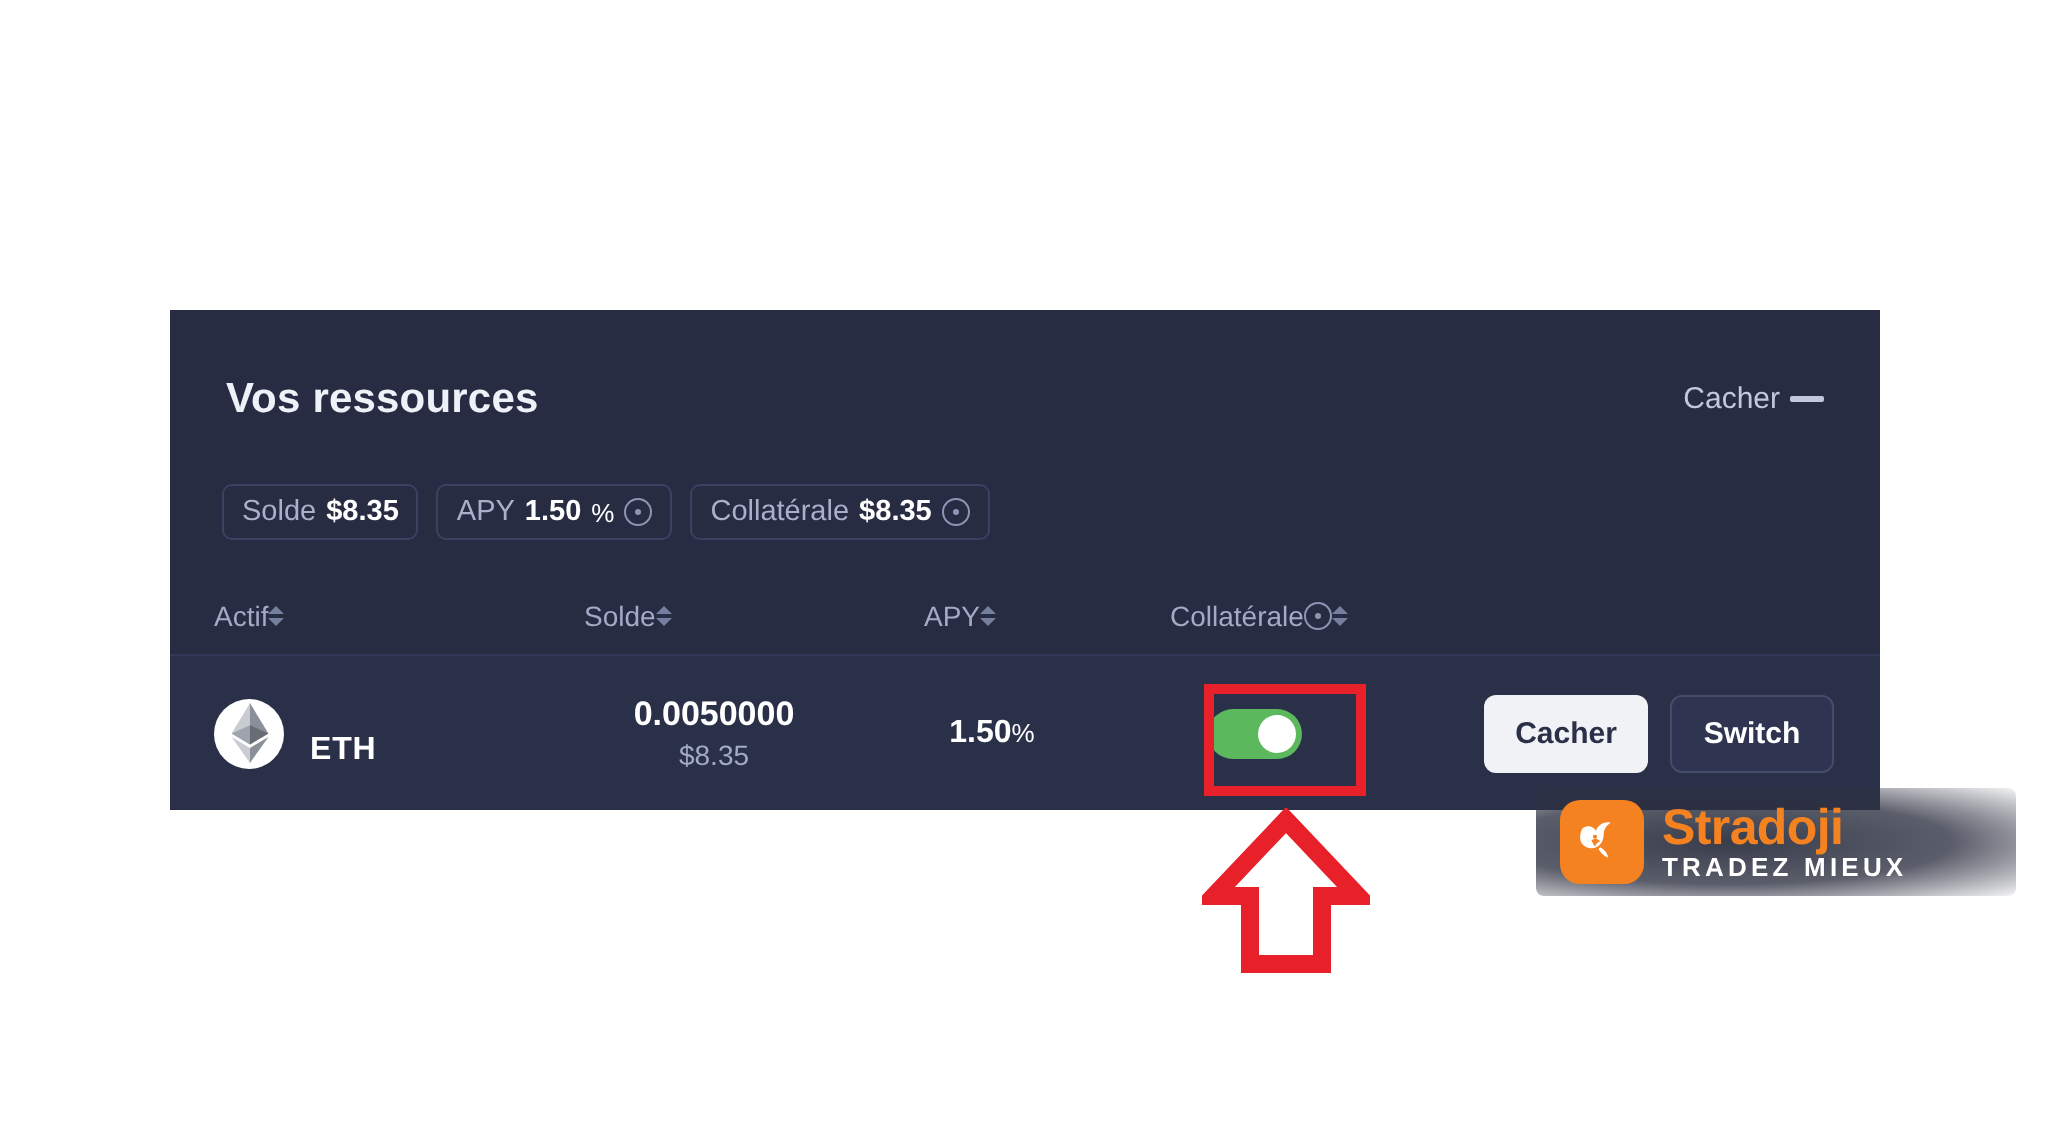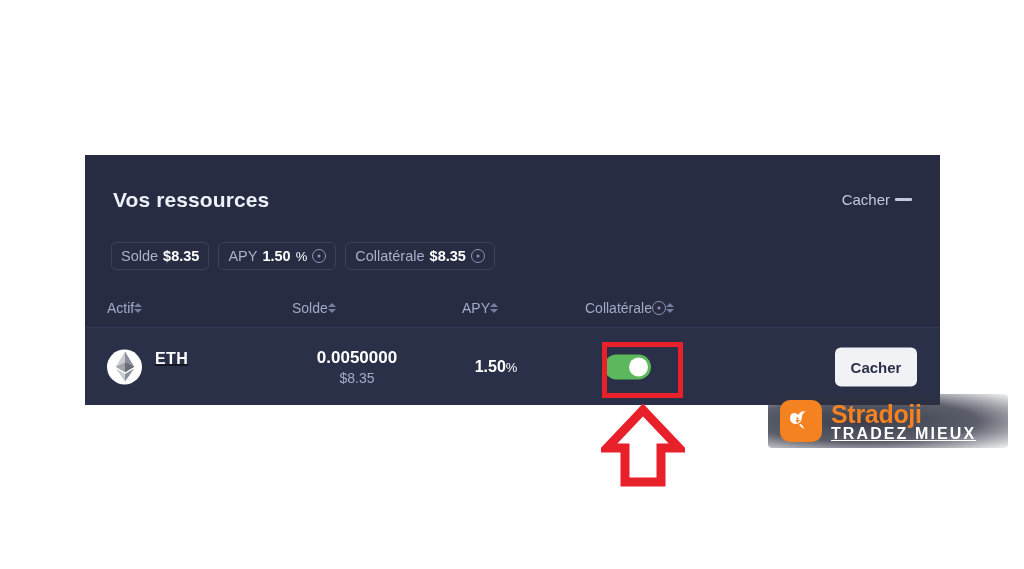--- a/index.html
+++ b/index.html
@@ -170,23 +170,22 @@
     position: relative;
     height: 77px;
     background: #2b3049;
   }
   .cell-asset {
     position: absolute;
     left: 22px;
     top: 50%;
     transform: translateY(-50%);
     display: flex;
-    align-items: flex-start;
+    align-items: flex-end;
     gap: 13px;
-    text-decoration: underline;
   }
   .coin-icon {
     width: 35px;
     height: 35px;
     border-radius: 50%;
     background: #ffffff;
     display: flex;
     align-items: center;
     justify-content: center;
     flex: 0 0 auto;
@@ -334,26 +333,25 @@
   }
   #brand-text { line-height: 1; }
   #brand-name {
     font-size: 25px;
     font-weight: bold;
     color: #f58220;
     letter-spacing: -0.3px;
     line-height: 26px;
   }
   #brand-tagline {
-    font-size: 16px;
+    font-size: 13px;
     font-weight: bold;
     color: #ffffff;
     letter-spacing: 2.1px;
     line-height: 14px;
-    text-decoration: underline;
   }
 </style>
 </head>
 <body>
 
 <div id="panel">
 
   <div class="panel-head">
     <div id="panel-title">Vos ressources</div>
 
@@ -454,20 +452,21 @@
       </div>
 
       <div class="cell-collateral">
         <div class="toggle">
           <span class="knob"></span>
         </div>
       </div>
 
       <div class="cell-actions">
         <div class="btn btn-withdraw">Cacher</div>
+        <div class="btn btn-switch">Switch</div>
       </div>
 
     </div>
 
   </div>
 </div>
 
 <div id="highlight-box"></div>
 
 <svg id="pointer-arrow" viewBox="0 0 84 84">

